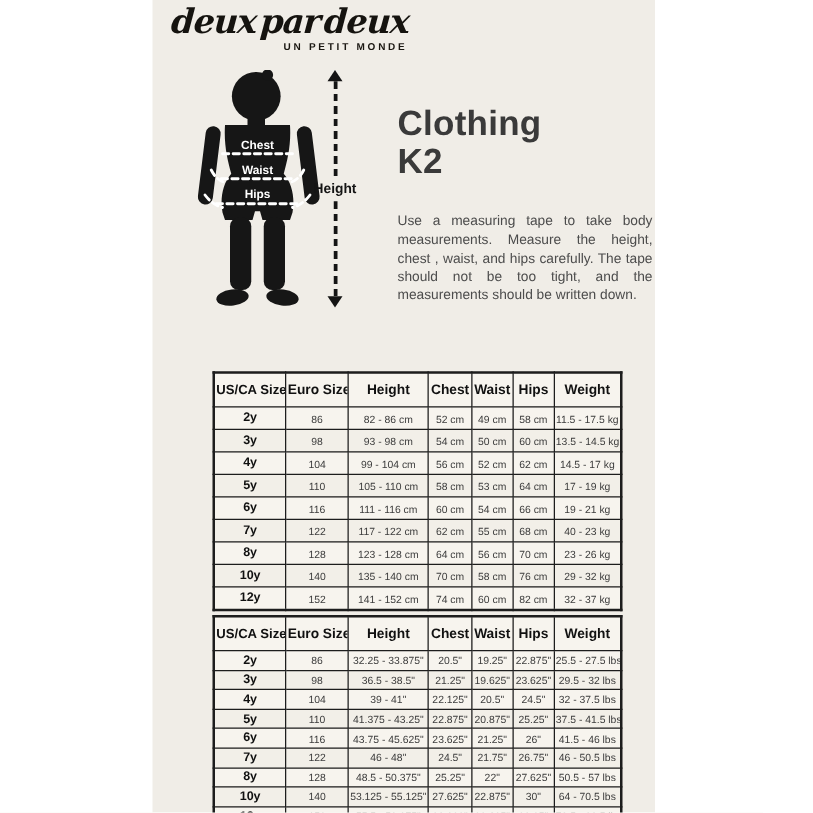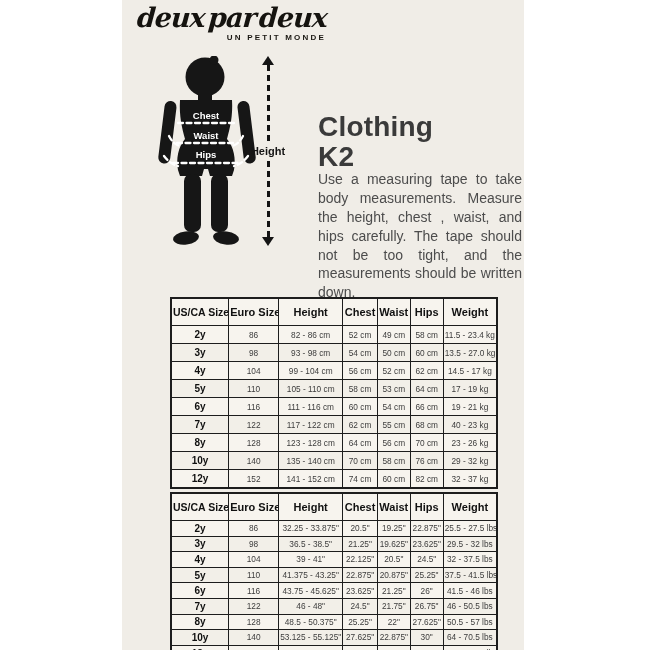--- a/index.html
+++ b/index.html
@@ -25,22 +25,22 @@
   .tri { width: 0; height: 0; border-left: 6px solid transparent; border-right: 6px solid transparent; }
   .tri.up { border-bottom: 9px solid #141414; }
   .tri.down { border-top: 9px solid #141414; }
   .dash-seg { flex: 1; width: 3px;
     background: repeating-linear-gradient(180deg, #141414 0 6px, transparent 6px 10px); }
   .height-label { font-size: 11px; font-weight: bold; color: #141414; margin: 4px 0;
     white-space: nowrap; }
 
   
   .title-block { position: absolute; left: 196px; top: 84px; font-size: 28px; font-weight: bold;
-    color: #3a3a3a; line-height: 1.06; letter-spacing: 0.2px; margin-top: 28px; }
-  .intro { position: absolute; left: 196px; top: 170px; width: 204px; font-size: 14px;
+    color: #3a3a3a; line-height: 1.06; letter-spacing: 0.2px; }
+  .intro { position: absolute; left: 196px; top: 170px; width: 204px; font-size: 11px;
     line-height: 1.35; color: #4c4c4c; text-align: justify; }
 
   
   .sec { position: absolute; left: 48px; font-size: 15px; font-weight: bold; color: #1b1b1b;
     letter-spacing: 0.1px; }
   .sec1 { top: 274px; }
   .sec2 { top: 468px; }
   table.size-table { position: absolute; left: 48px; width: 328px; border-collapse: collapse;
     border: 2px solid #1d1d1d; table-layout: fixed; }
   table.t1 { top: 297px; }
@@ -135,30 +135,30 @@
           </tr>
         </thead>
         <tbody>
           <tr>
             <td class="first">2y</td>
             <td>86</td>
             <td>82 - 86 cm</td>
             <td>52 cm</td>
             <td>49 cm</td>
             <td>58 cm</td>
-            <td>11.5 - 23.4 kg</td>
+            <td>11.5 - 17.5 kg</td>
           </tr>
           <tr>
             <td class="first">3y</td>
             <td>98</td>
             <td>93 - 98 cm</td>
             <td>54 cm</td>
             <td>50 cm</td>
             <td>60 cm</td>
-            <td>13.5 - 27.0 kg</td>
+            <td>13.5 - 14.5 kg</td>
           </tr>
           <tr>
             <td class="first">4y</td>
             <td>104</td>
             <td>99 - 104 cm</td>
             <td>56 cm</td>
             <td>52 cm</td>
             <td>62 cm</td>
             <td>14.5 - 17 kg</td>
           </tr>

